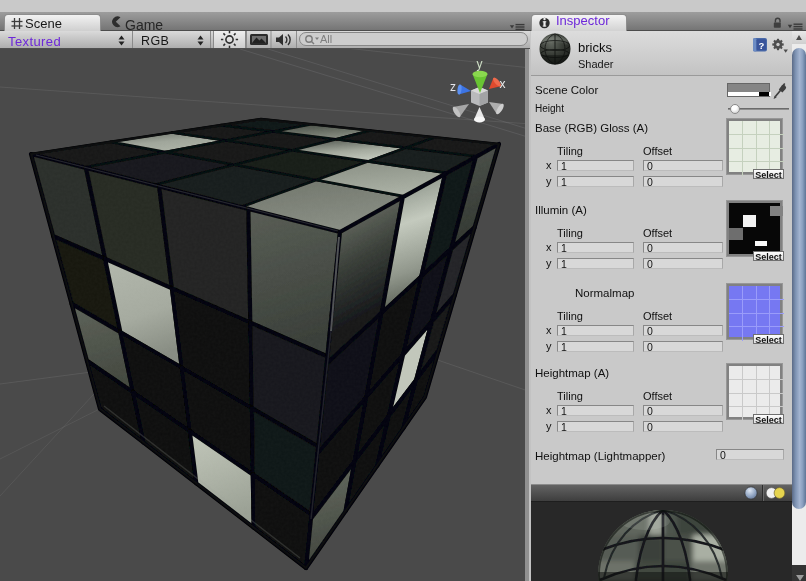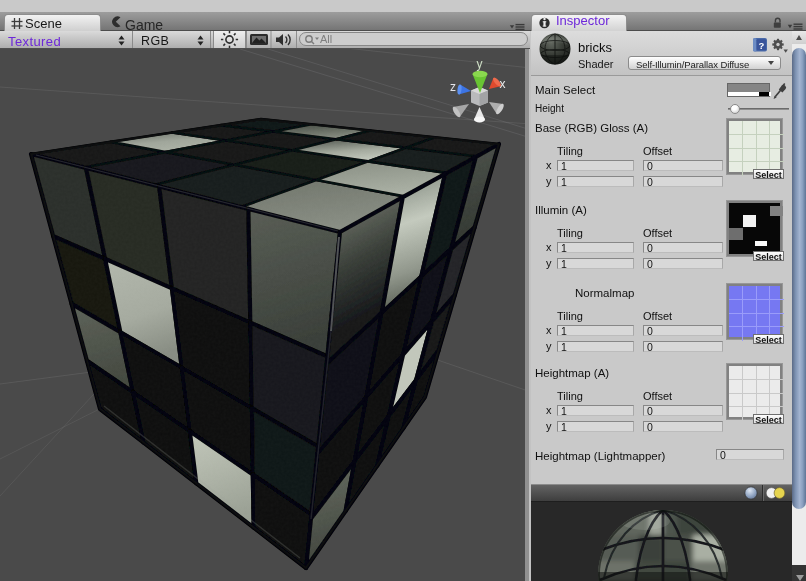--- a/index.html
+++ b/index.html
@@ -285,42 +285,38 @@
 <rect x="1" y="23" width="32" height="11" fill="rgba(10,12,10,0.4)"></rect>
 </g>
 <defs>
         <filter id="msb">
           <feGaussianBlur stdDeviation="0.8"></feGaussianBlur>
         </filter>
       </defs>
 </svg>
     <div style="position:absolute;left:578px;top:28px;font-size:13px;color:#0d0d0d;font-weight:normal;white-space:nowrap;">bricks</div>
     <div style="position:absolute;left:578px;top:46px;font-size:11px;color:#161616;font-weight:normal;white-space:nowrap;">Shader</div>
-    <div style="position:absolute;left:628px;top:44px;width:153px;height:14px;border-radius:3px;background:linear-gradient(#ffffff,#d2d2d2);border:1px solid #8b8b8b;">
-      <div style="position:absolute;left:7px;top:1.5px;font-size:9.5px;color:#1c1c1c;white-space:nowrap;letter-spacing:-0.1px">Self-Illumin/Parallax Diffuse</div>
-      <div style="position:absolute;right:6px;top:4px;width:0;height:0;border-left:3.5px solid transparent;border-right:3.5px solid transparent;border-top:4.5px solid #444"></div>
-    </div>
     <svg width="40" height="18" viewBox="0 0 40 18" style="position:absolute;left:751px;top:25px">
       <rect x="2" y="1" width="14" height="13.5" rx="2" fill="#4a6aa8"></rect>
       <rect x="2" y="1" width="3.5" height="13.5" rx="1.5" fill="#6c8cc4"></rect>
       <rect x="5.5" y="2.2" width="9.6" height="11" rx="1" fill="#39549a"></rect>
       <text x="10.5" y="11.5" font-size="9.5" font-weight="bold" fill="#fff" text-anchor="middle" font-family="Liberation Sans, sans-serif">?</text>
       <g fill="#4e4e4e">
         <circle cx="27" cy="7.5" r="4.4"></circle>
         <g stroke="#4e4e4e" stroke-width="2.2">
           <line x1="27" y1="1.8" x2="27" y2="13.2"></line>
           <line x1="21.3" y1="7.5" x2="32.7" y2="7.5"></line>
           <line x1="23" y1="3.5" x2="31" y2="11.5"></line>
           <line x1="31" y1="3.5" x2="23" y2="11.5"></line>
         </g>
         <circle cx="27" cy="7.5" r="1.7" fill="#c9c9c9"></circle>
         <path d="M32.5,12.5 h4.4 l-2.2,3.2 Z"></path>
       </g>
     </svg>
-    <div style="position:absolute;left:535px;top:72px;font-size:11.5px;color:#101010;font-weight:normal;white-space:nowrap;">Main Select</div>
+    <div style="position:absolute;left:535px;top:72px;font-size:11.5px;color:#101010;font-weight:normal;white-space:nowrap;">Scene Color</div>
     <div style="position:absolute;left:727px;top:71px;width:43px;height:14px;border:1px solid #666;background:#858585">
       <div style="position:absolute;left:0;bottom:0;width:43px;height:4px;background:#fff"></div>
       <div style="position:absolute;right:0;bottom:0;width:10px;height:4px;background:#000"></div>
     </div>
     <svg width="16" height="18" viewBox="0 0 16 18" style="position:absolute;left:772px;top:70px">
       <line x1="3.2" y1="14.8" x2="9" y2="7.8" stroke="#3f3f3f" stroke-width="1.7"></line>
       <path d="M9.8,3.6 a2.6,2.6 0 0 1 3.8,3.5 l-3.2,3.5 -3.6,-3.2 Z" fill="#3f3f3f"></path>
       <path d="M1.6,17 l1,-3.2 2,1.8 Z" fill="#3f3f3f"></path>
       <line x1="12.8" y1="1.4" x2="10.2" y2="4.4" stroke="#3f3f3f" stroke-width="1.6"></line>
     </svg>

